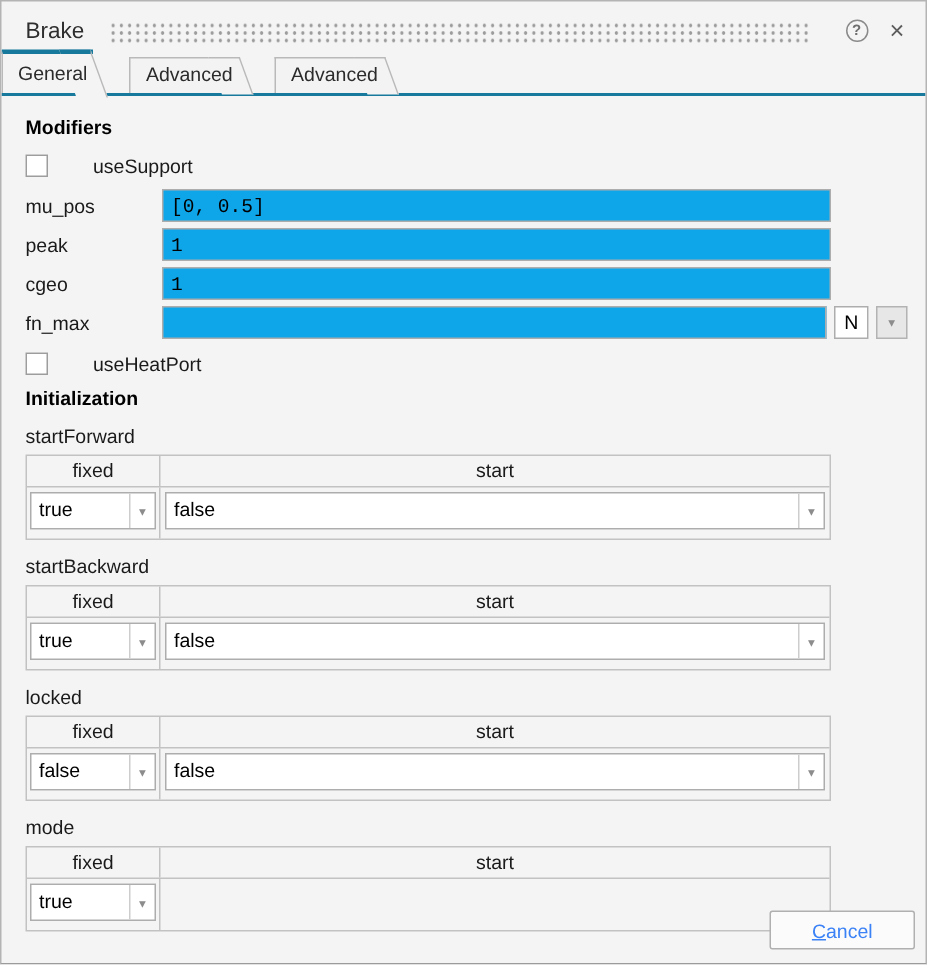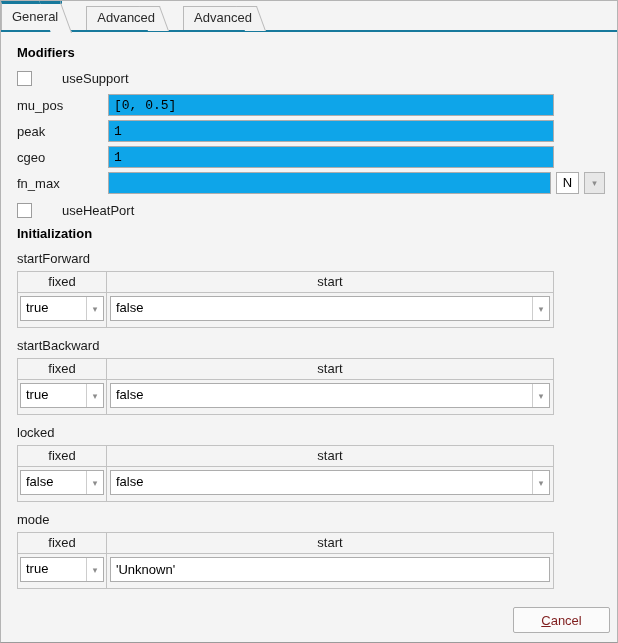--- a/index.html
+++ b/index.html
@@ -72,29 +72,39 @@
   .combo-arrow { flex:none; width:17px; border-left:1px solid #cdcdcd; display:flex;
                  align-items:center; justify-content:center; color:#8c8c8c; font-size:9px; }
   .cell-input { width:100%; height:25px; border:1px solid #adadad; background:#fff;
                 font-family:"Liberation Sans", sans-serif; font-size:13px; color:#000;
                 padding:0 5px; outline:none; }
 
   
   .footer { position:absolute; right:7px; bottom:9px; display:flex; }
   .btn { width:97px; height:26px; background:#fbfbfb; border:1px solid #b0b0b0;
          border-radius:2px; font-family:"Liberation Sans", sans-serif; font-size:13px;
-         color:#7f1d1d; margin-left:6px; }
+         color:#3b82f6; margin-left:6px; }
   .btn[disabled] { color:#a8a8a8; }
   .ak { text-decoration:underline; }
 </style>
 </head>
 <body>
 
 <div class="dialog">
 
+  <div class="titlebar">
+    <span class="title">Brake</span>
+    <div class="dots"></div>
+    <div class="icon-btn">
+      <span class="help-circle">?</span>
+    </div>
+    <div class="icon-btn">
+      <span class="close-x">×</span>
+    </div>
+  </div>
 
   <div class="tabbar">
     <div class="tab active"><span>General</span></div>
     <div class="tab"><span>Advanced</span></div>
     <div class="tab"><span>Advanced</span></div>
   </div>
 
   <div class="pane">
 
     <div class="heading">Modifiers</div>
@@ -207,23 +217,20 @@
         <div class="hcell c-fixed">fixed</div>
         <div class="hcell c-start">start</div>
       </div>
       <div class="drow">
         <div class="dcell c-fixed">
           <div class="combo">
             <span class="combo-text">true</span>
             <span class="combo-arrow">▾</span>
           </div>
         </div>
-        <div class="dcell c-start">
-          <input class="cell-input" value="'Unknown'" style="">
-        </div>
       </div>
     </div>
 
   </div>
 
   <div class="footer">
     <button class="btn"><span class="ak">C</span><span>ancel</span></button>
   </div>
 
 </div>

